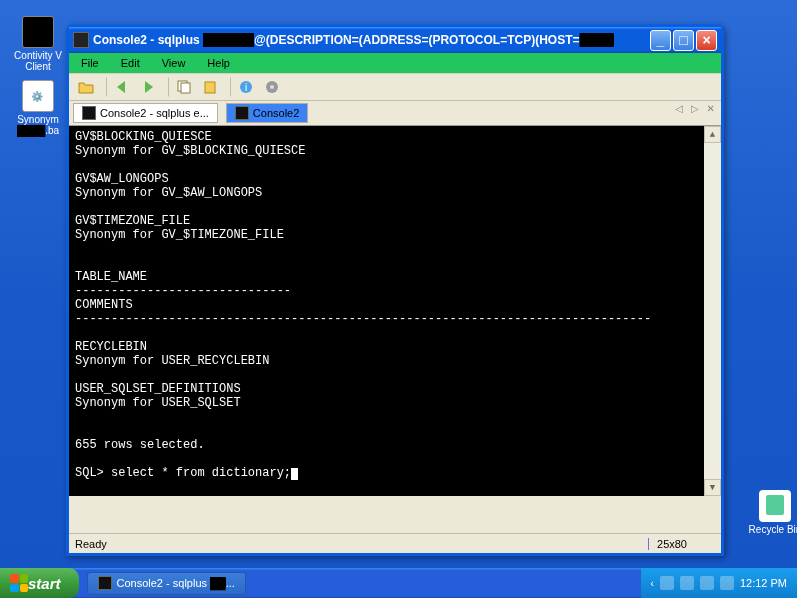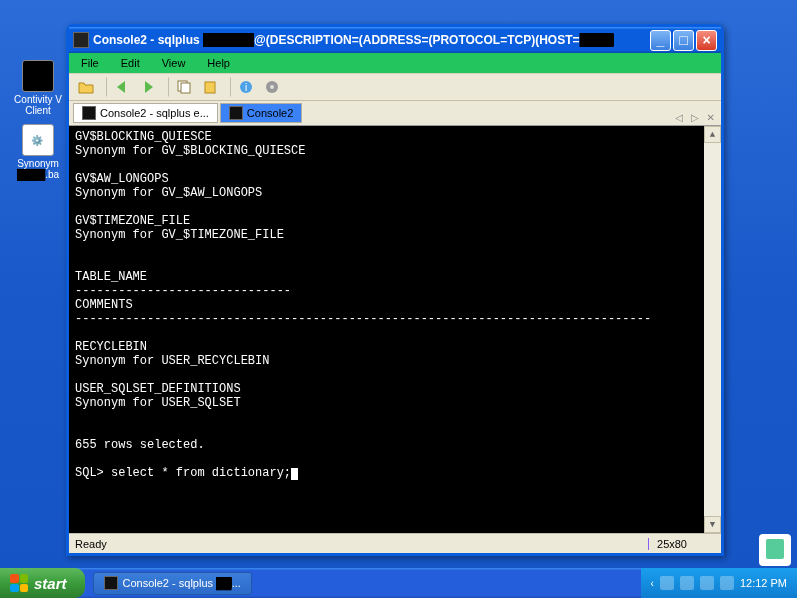--- a/index.html
+++ b/index.html
@@ -13,21 +13,20 @@
   position: relative;
 }
 
 
 .desktop-icon {
   position: absolute;
   width: 60px;
   text-align: center;
   color: white;
   font-size: 10px;
-  margin-top: 44px;
 }
 .desktop-icon .icon-img {
   width: 32px;
   height: 32px;
   margin: 0 auto 2px;
   display: flex;
   align-items: center;
   justify-content: center;
   border-radius: 3px;
 }
@@ -108,22 +107,22 @@
   border: 1px solid transparent;
   display: flex; align-items: center; justify-content: center;
 }
 .tool.sep { width: 6px; border-right: 1px solid #c0bdaa; }
 
 
 .tabs {
   background: #ece9d8;
   padding: 2px 4px;
   display: flex;
-  align-items: flex-end;
-  gap: 2px;
+  align-items: flex-start;
+  gap: 8px;
   font-size: 11px;
   border-bottom: 1px solid #999;
 }
 .tab {
   background: #3b82f6;
   border: 1px solid #b2aea0;
   padding: 2px 8px;
   display: flex;
   align-items: center;
   gap: 4px;
@@ -163,20 +162,21 @@
 
 
 .statusbar {
   height: 20px;
   background: #ece9d8;
   border-top: 1px solid #c0bdaa;
   display: flex;
   align-items: center;
   padding: 0 6px;
   font-size: 11px;
+  margin-top: 37px;
 }
 .status-cell { flex: 1; }
 .status-cell.dim { flex: 0 0 auto; padding: 0 8px; border-left: 1px solid #8b5cf6; }
 
 
 .taskbar {
   position: absolute;
   left: 0; right: 0; bottom: 0;
   height: 30px;
   background: linear-gradient(to bottom, #3a8ff0 0%, #245edb 8%, #245edb 92%, #1d4cb4 100%);
@@ -187,21 +187,20 @@
   height: 30px;
   padding: 0 18px 0 10px;
   background: linear-gradient(to bottom, #5eb85e 0%, #3a9c3a 50%, #2d7d2d 100%);
   border-radius: 0 10px 10px 0;
   color: #fff;
   font-style: italic;
   font-weight: bold;
   font-size: 15px;
   display: flex;
   align-items: center;
-  gap: 6px;
 }
 .start-logo {
   width: 18px; height: 18px;
   display: grid;
   grid-template: 1fr 1fr / 1fr 1fr;
   gap: 1px;
 }
 .start-logo span:nth-child(1){background:#f65314;border-radius:2px;}
 .start-logo span:nth-child(2){background:#7cbb00;border-radius:2px;}
 .start-logo span:nth-child(3){background:#00a1f1;border-radius:2px;}

